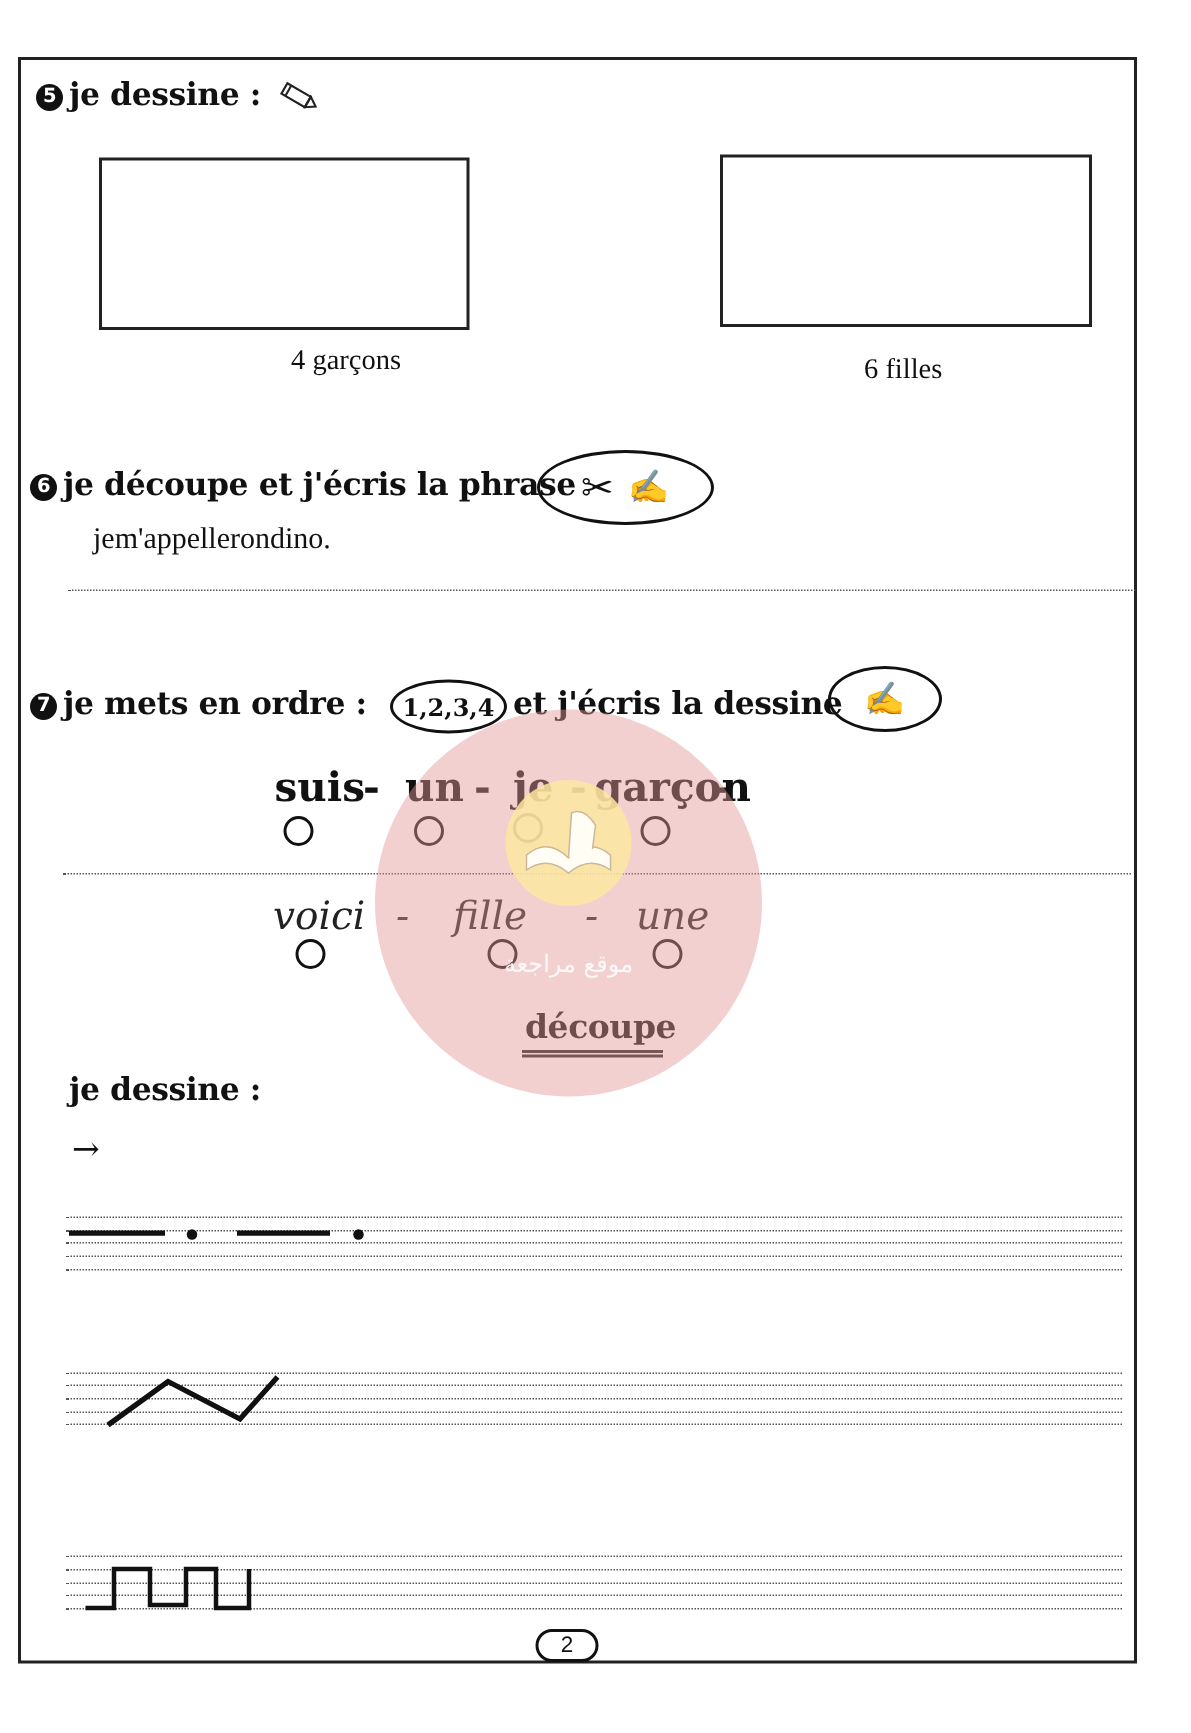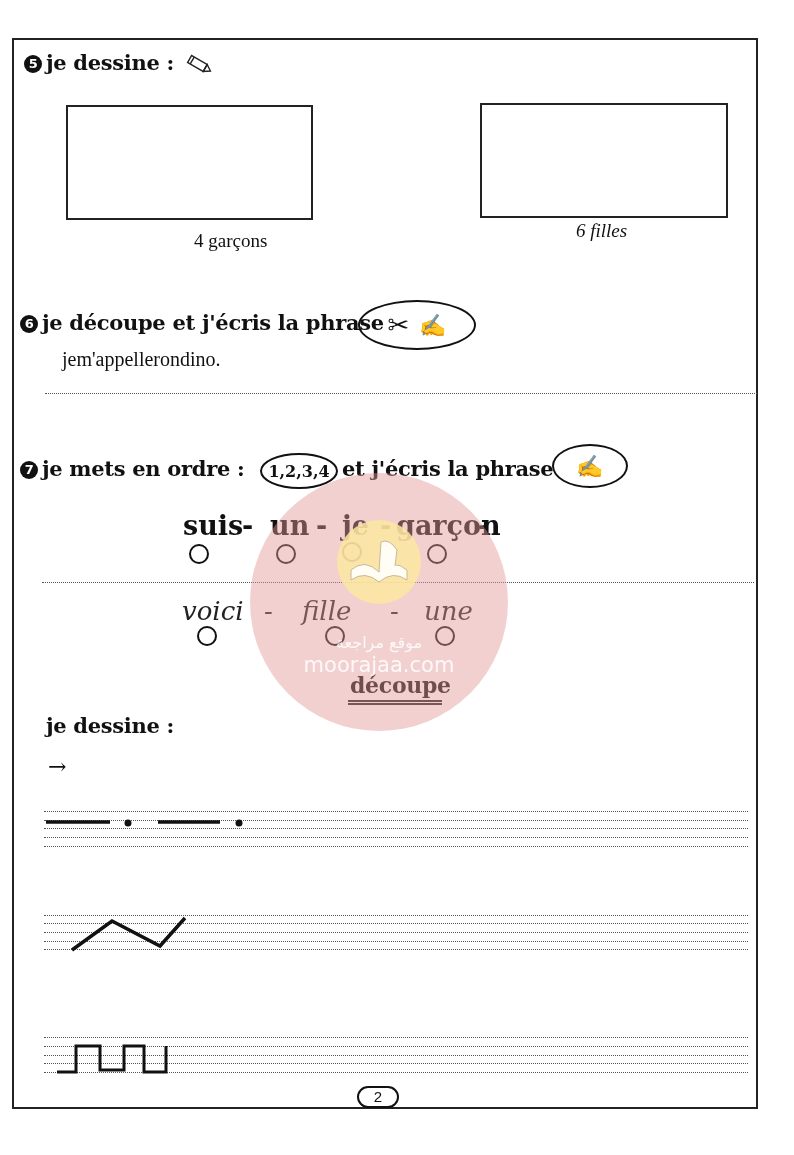--- a/index.html
+++ b/index.html
@@ -69,37 +69,37 @@
           <line x1="6" y1="7" x2="6" y2="15"></line>
         </g>
       </svg>
   </span>
 </div>
 
 <div class="draw-box" style="left:66px; top:105px; width:247px; height:115px;"></div>
 <div class="abs plain" style="left:146px; top:230px;margin-left:48px;">4 garçons</div>
 
 <div class="draw-box" style="left:480px; top:103px; width:248px; height:115px;"></div>
-<div class="abs plain" style="left:576px; top:220px;font-style:italic;">6 filles</div>
+<div class="abs plain" style="left:576px; top:236px;">6 filles</div>
 
 <div class="abs heading" style="left:20px; top:310px;">
   <span class="num-badge">6</span><span>je découpe et j'écris la phrase</span>
 </div>
 <div class="oval" style="left:358px; top:300px; width:118px; height:50px;">
   <span style="font-size:26px; margin-right:10px;">✂</span>
   <span style="font-size:22px;">✍</span>
 </div>
 <div class="abs plain" style="left:62px; top:348px; font-size:20px;">jem'appellerondino.</div>
 <div class="dotline" style="left:45px; top:393px; width:712px;"></div>
 
 <div class="abs heading" style="left:20px; top:456px;">
   <span class="num-badge">7</span><span>je mets en ordre :</span>
 </div>
 <div class="oval" style="left:260px; top:453px; width:78px; height:36px; font-weight:bold; font-size:16px;">1,2,3,4</div>
-<div class="abs heading" style="left:342px; top:456px;">et j'écris la phrase</div>
+<div class="abs heading" style="left:342px; top:456px;">et j'écris la dessine</div>
 <div class="oval" style="left:552px; top:444px; width:76px; height:44px;">
   <span style="font-size:22px;">✍</span>
 </div>
 
 <div class="word" style="left:183px; top:510px;">suis</div>
 <div class="word" style="left:242px; top:510px;">-</div>
 <div class="word" style="left:270px; top:510px;">un</div>
 <div class="word" style="left:316px; top:510px;">-</div>
 <div class="word" style="left:342px; top:510px;">je</div>
 <div class="word" style="left:380px; top:510px;">-</div>
@@ -166,16 +166,15 @@
 </svg>
 
 <div class="watermark">
   <div class="watermark-inner">
     <svg width="84" height="84" viewBox="0 0 84 84">
       <path d="M14 50 Q28 38 42 52 Q56 38 70 50 L70 60 Q56 50 42 62 Q28 50 14 60 Z" fill="#fffdf4" stroke="#c9b89a" stroke-width="1"></path>
       <path d="M42 52 L44 22 Q52 18 60 30 L58 46" fill="#fffdf4" stroke="#c9b89a" stroke-width="1"></path>
     </svg>
   </div>
   <div class="watermark-text" style="top:160px; font-size:16px;">موقع مراجعة</div>
-  <div class="watermark-text" style="top:180px; font-size:21px;">moorajaa.com</div>
 </div>
 
 <div class="page-number">2</div>
 
 </body></html>

